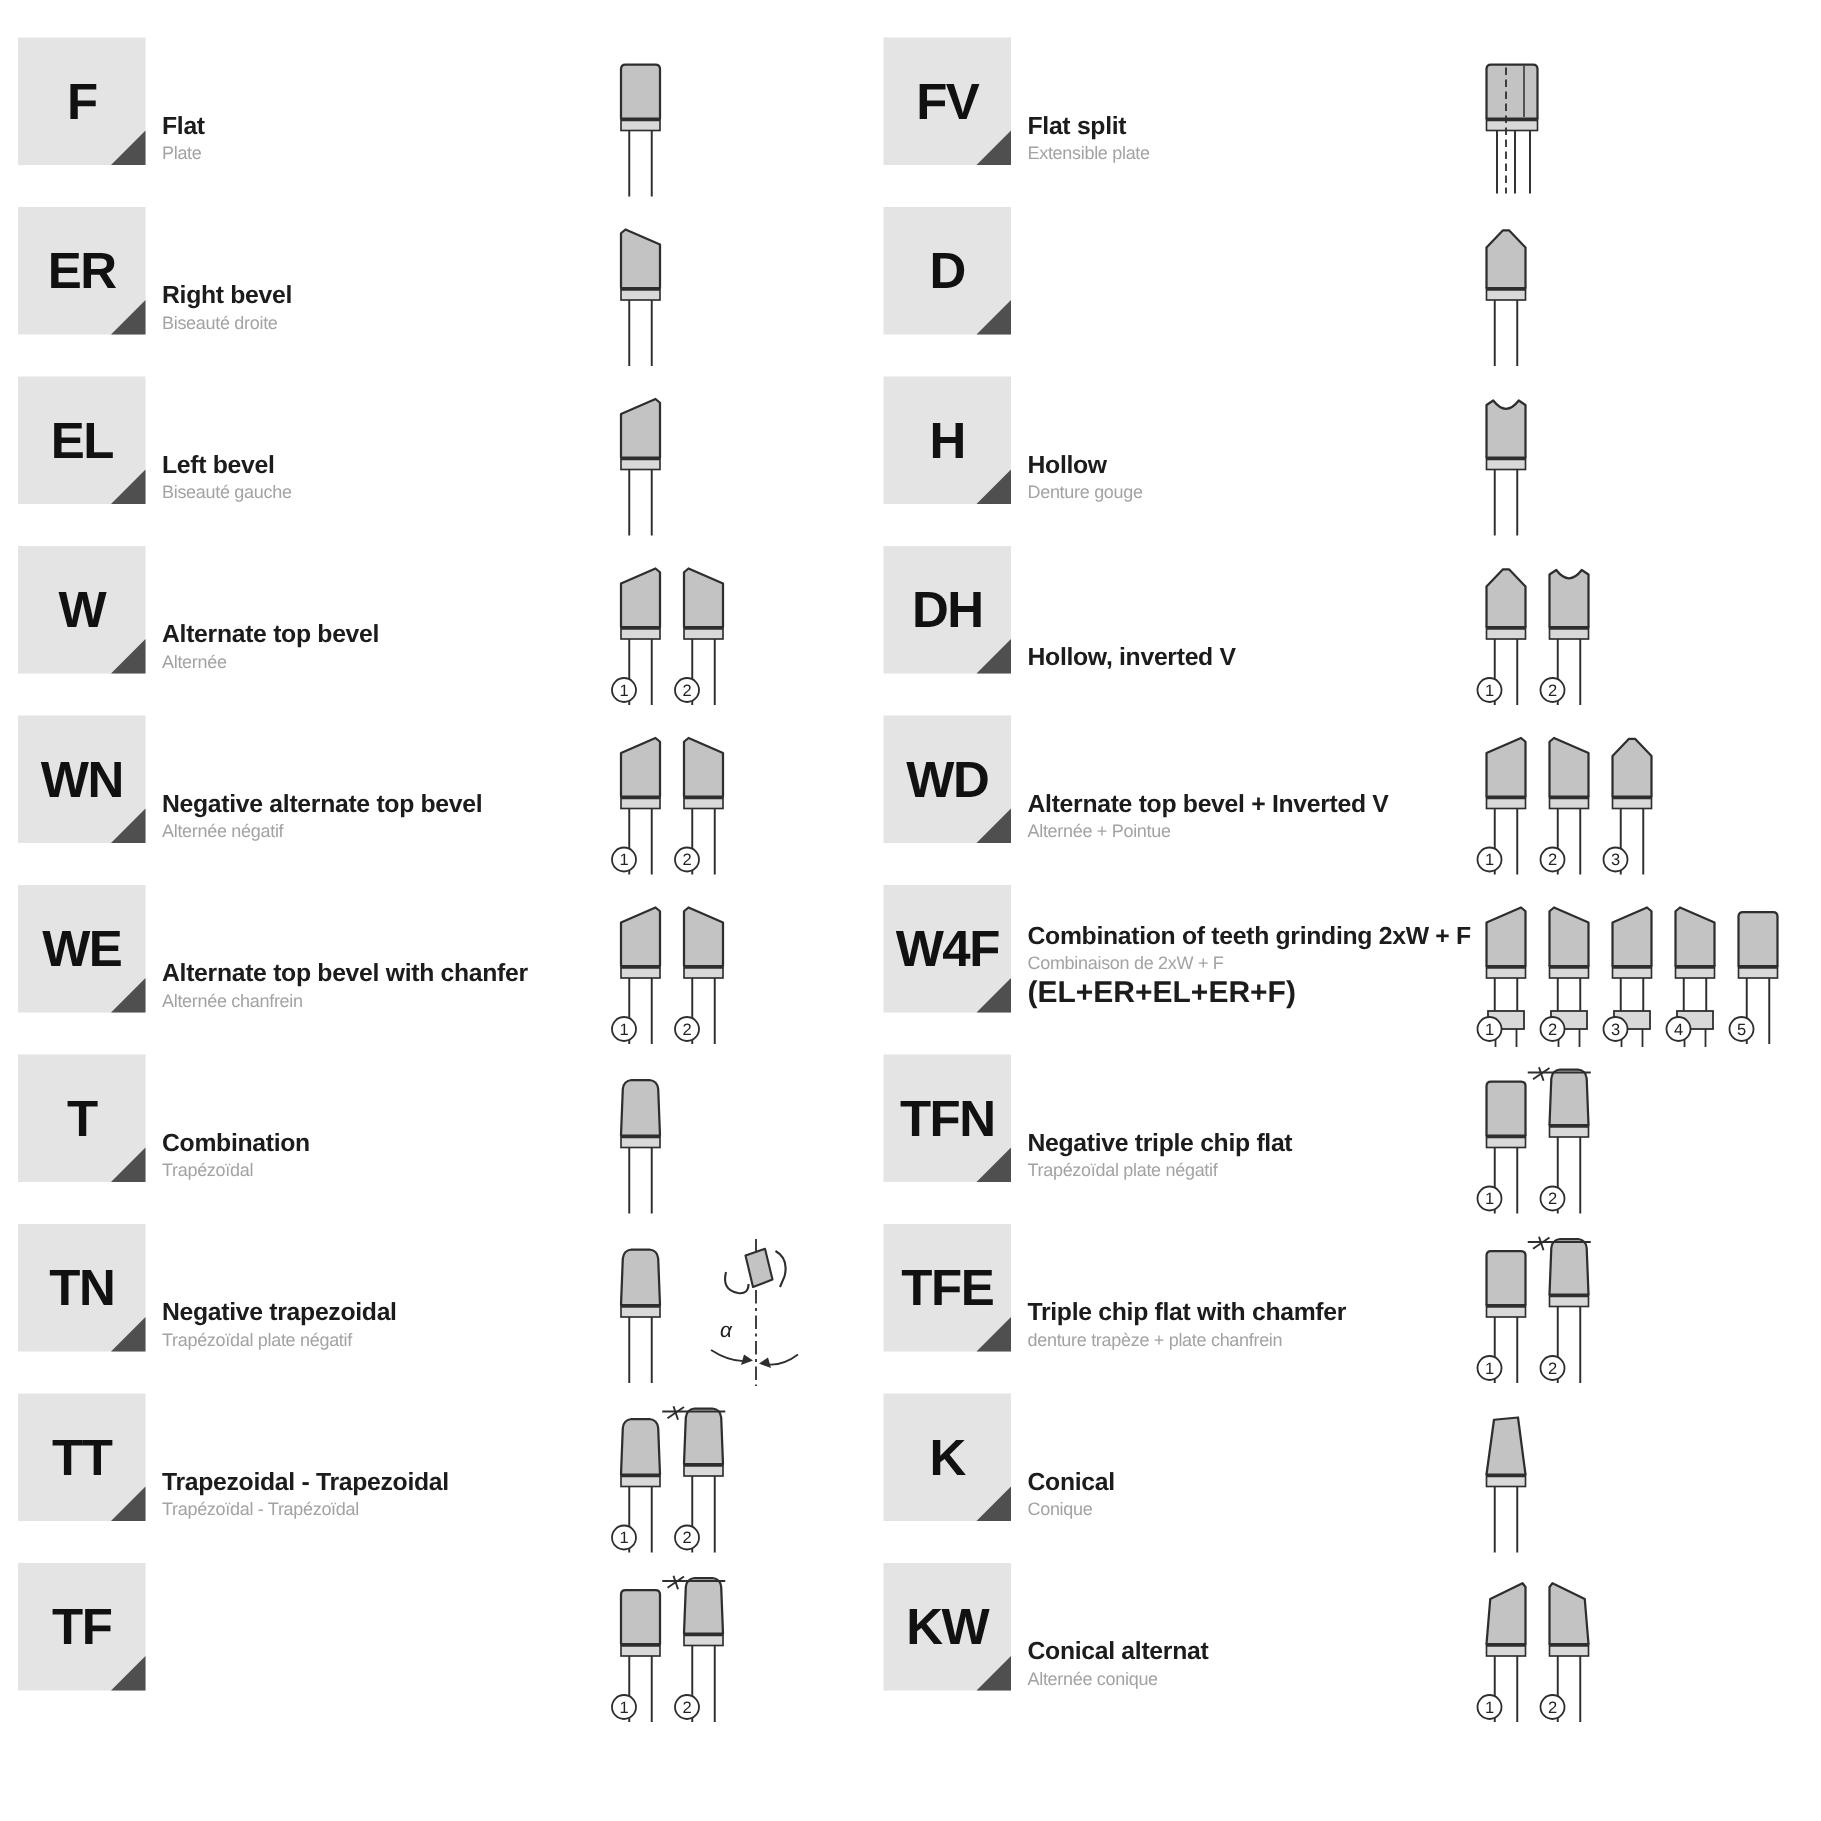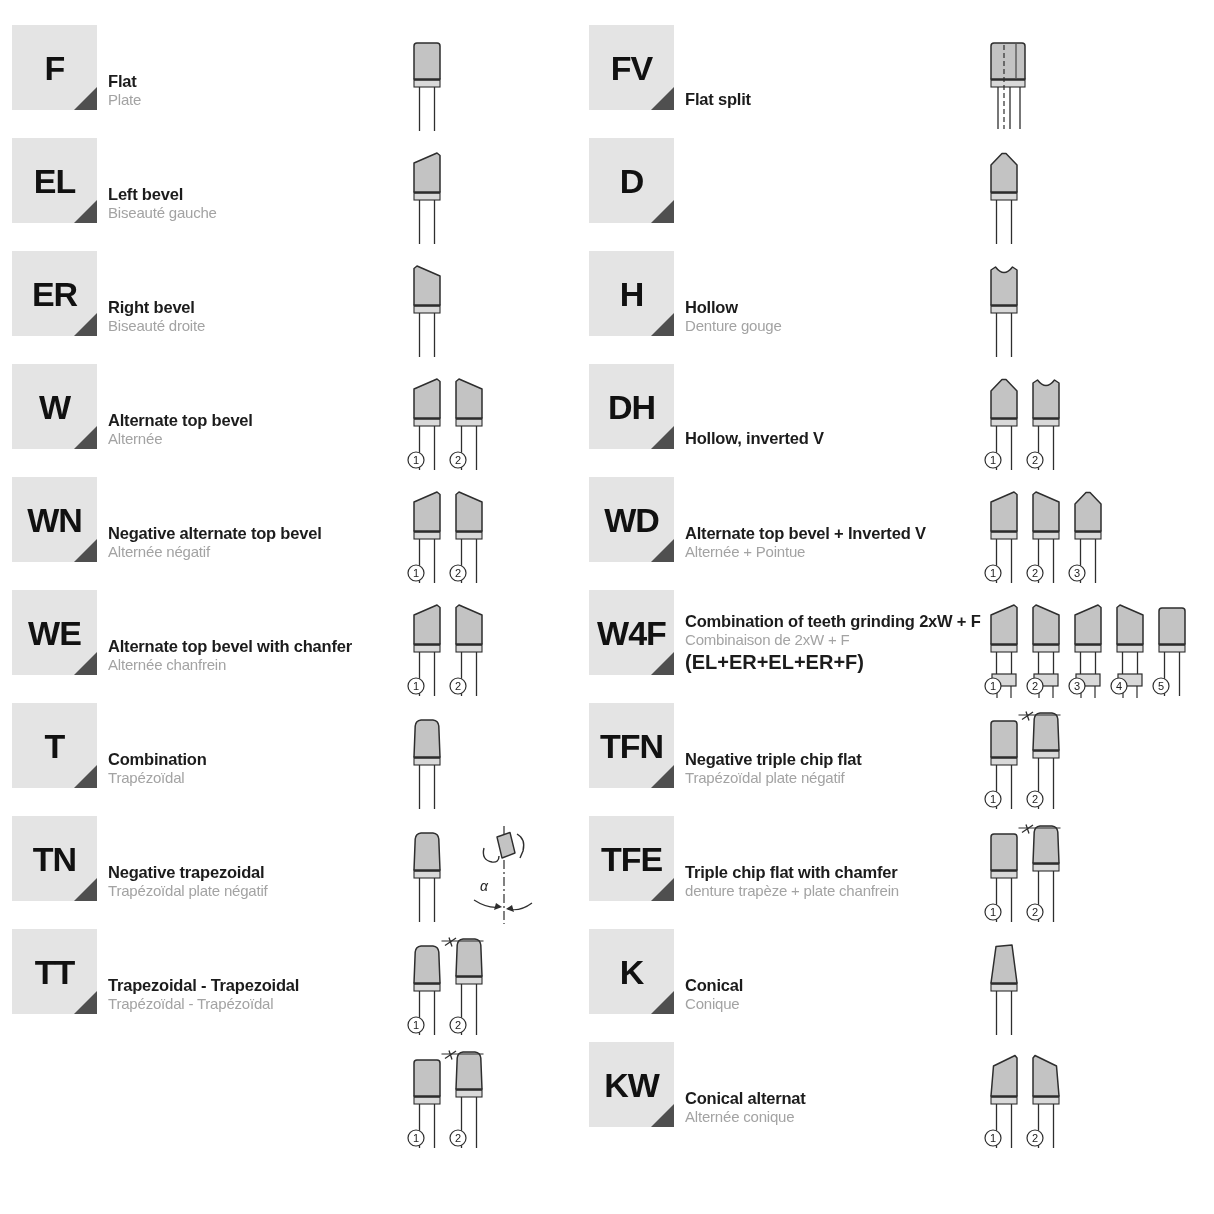--- a/index.html
+++ b/index.html
@@ -27,21 +27,21 @@
   }
   .texts{
     position:absolute; left:96px; top:0; height:85px; width:310px;
     display:flex; flex-direction:column; justify-content:flex-end;
   }
   .title{
     font-weight:700; font-size:16.5px; color:var(--title); line-height:1.25;
     letter-spacing:-0.2px; white-space:nowrap;
   }
   .subtitle{
-    font-weight:400; font-size:15px; color:var(--subtitle); line-height:1.25;
+    font-weight:400; font-size:12px; color:var(--subtitle); line-height:1.25;
     letter-spacing:-0.2px; white-space:nowrap;
   }
   .extra{
     font-weight:700; font-size:20px; color:var(--title); line-height:1.25; white-space:nowrap;
   }
   .illu{position:absolute; left:394px; top:8px; height:104px;}
   .illu svg{display:block;}
 </style>
 </head>
 <body>
@@ -64,56 +64,56 @@
             <line x1="28.5" y1="54" x2="28.5" y2="98" stroke="#2e2e2e" stroke-width="1.3"></line>
             <rect x="8" y="46" width="26" height="8" fill="#d9d9d9" stroke="#2e2e2e" stroke-width="1.1"></rect>
             <line x1="8" y1="46.6" x2="34" y2="46.6" stroke="#2e2e2e" stroke-width="2.4"></line>
             <path d="M 8,46 L 8,13 Q 8,10 11,10 L 31,10 Q 34,10 34,13 L 34,46 Z" fill="#c3c3c3" stroke="#2e2e2e" stroke-width="1.5" stroke-linejoin="round"></path>
           </svg>
         </div>
   </div>
 
   <div class="row">
     <div class="badge">
+      <span class="code">ER</span>
+      <span class="fold"></span>
+    </div>
+    <div class="texts">
+      <div class="title">Right bevel</div>
+      <div class="subtitle">Biseauté droite</div>
+
+    </div>
+    <div class="illu">
+          <svg width="56" height="104" viewBox="0 0 56 104">
+            <line x1="13.5" y1="54" x2="13.5" y2="98" stroke="#2e2e2e" stroke-width="1.3"></line>
+            <line x1="28.5" y1="54" x2="28.5" y2="98" stroke="#2e2e2e" stroke-width="1.3"></line>
+            <rect x="8" y="46" width="26" height="8" fill="#d9d9d9" stroke="#2e2e2e" stroke-width="1.1"></rect>
+            <line x1="8" y1="46.6" x2="34" y2="46.6" stroke="#2e2e2e" stroke-width="2.4"></line>
+            <path d="M 34,46 L 34,17 L 11,7 L 8,9.5 L 8,46 Z" fill="#c3c3c3" stroke="#2e2e2e" stroke-width="1.5" stroke-linejoin="round"></path>
+          </svg>
+        </div>
+  </div>
+
+  <div class="row">
+    <div class="badge">
       <span class="code">EL</span>
       <span class="fold"></span>
     </div>
     <div class="texts">
       <div class="title">Left bevel</div>
       <div class="subtitle">Biseauté gauche</div>
 
     </div>
     <div class="illu">
           <svg width="56" height="104" viewBox="0 0 56 104">
             <line x1="13.5" y1="54" x2="13.5" y2="98" stroke="#2e2e2e" stroke-width="1.3"></line>
             <line x1="28.5" y1="54" x2="28.5" y2="98" stroke="#2e2e2e" stroke-width="1.3"></line>
             <rect x="8" y="46" width="26" height="8" fill="#d9d9d9" stroke="#2e2e2e" stroke-width="1.1"></rect>
             <line x1="8" y1="46.6" x2="34" y2="46.6" stroke="#2e2e2e" stroke-width="2.4"></line>
             <path d="M 8,46 L 8,17 L 31,7 L 34,9.5 L 34,46 Z" fill="#c3c3c3" stroke="#2e2e2e" stroke-width="1.5" stroke-linejoin="round"></path>
-          </svg>
-        </div>
-  </div>
-
-  <div class="row">
-    <div class="badge">
-      <span class="code">ER</span>
-      <span class="fold"></span>
-    </div>
-    <div class="texts">
-      <div class="title">Right bevel</div>
-      <div class="subtitle">Biseauté droite</div>
-
-    </div>
-    <div class="illu">
-          <svg width="56" height="104" viewBox="0 0 56 104">
-            <line x1="13.5" y1="54" x2="13.5" y2="98" stroke="#2e2e2e" stroke-width="1.3"></line>
-            <line x1="28.5" y1="54" x2="28.5" y2="98" stroke="#2e2e2e" stroke-width="1.3"></line>
-            <rect x="8" y="46" width="26" height="8" fill="#d9d9d9" stroke="#2e2e2e" stroke-width="1.1"></rect>
-            <line x1="8" y1="46.6" x2="34" y2="46.6" stroke="#2e2e2e" stroke-width="2.4"></line>
-            <path d="M 34,46 L 34,17 L 11,7 L 8,9.5 L 8,46 Z" fill="#c3c3c3" stroke="#2e2e2e" stroke-width="1.5" stroke-linejoin="round"></path>
           </svg>
         </div>
   </div>
 
   <div class="row">
     <div class="badge">
       <span class="code">W</span>
       <span class="fold"></span>
     </div>
     <div class="texts">
@@ -279,20 +279,24 @@
             <circle cx="52" cy="88" r="8" fill="#ffffff" stroke="#2e2e2e" stroke-width="1.2"></circle>
             <text x="52" y="91.8" text-anchor="middle" font-size="11" fill="#222222">2</text>
             <line x1="35.5" y1="4" x2="77.5" y2="4" stroke="#2e2e2e" stroke-width="1.2"></line>
             <line x1="39" y1="8.5" x2="50" y2="1" stroke="#2e2e2e" stroke-width="1.3"></line>
             <line x1="43" y1="0.5" x2="46" y2="9.5" stroke="#2e2e2e" stroke-width="1.3"></line>
           </svg>
         </div>
   </div>
 
   <div class="row">
+    <div class="badge">
+      <span class="code">TF</span>
+      <span class="fold"></span>
+    </div>
     <div class="illu">
           <svg width="98" height="104" viewBox="0 0 98 104">
             <line x1="13.5" y1="54" x2="13.5" y2="98" stroke="#2e2e2e" stroke-width="1.3"></line>
             <line x1="28.5" y1="54" x2="28.5" y2="98" stroke="#2e2e2e" stroke-width="1.3"></line>
             <rect x="8" y="46" width="26" height="8" fill="#d9d9d9" stroke="#2e2e2e" stroke-width="1.1"></rect>
             <line x1="8" y1="46.6" x2="34" y2="46.6" stroke="#2e2e2e" stroke-width="2.4"></line>
             <path d="M 8,46 L 8,13 Q 8,10 11,10 L 31,10 Q 34,10 34,13 L 34,46 Z" fill="#c3c3c3" stroke="#2e2e2e" stroke-width="1.5" stroke-linejoin="round"></path>
             <circle cx="10" cy="88" r="8" fill="#ffffff" stroke="#2e2e2e" stroke-width="1.2"></circle>
             <text x="10" y="91.8" text-anchor="middle" font-size="11" fill="#222222">1</text>
             <line x1="55.5" y1="47" x2="55.5" y2="98" stroke="#2e2e2e" stroke-width="1.3"></line>
@@ -310,20 +314,21 @@
   </div>
 </div>
   <div class="col col-right">
   <div class="row">
     <div class="badge">
       <span class="code">FV</span>
       <span class="fold"></span>
     </div>
     <div class="texts">
       <div class="title">Flat split</div>
+      <div class="subtitle">Extensible plate</div>
 
     </div>
     <div class="illu">
           <svg width="64" height="104" viewBox="0 0 64 104">
             <line x1="15" y1="54" x2="15" y2="96" stroke="#2e2e2e" stroke-width="1.3"></line>
             <line x1="27" y1="54" x2="27" y2="96" stroke="#2e2e2e" stroke-width="1.3"></line>
             <line x1="37" y1="54" x2="37" y2="96" stroke="#2e2e2e" stroke-width="1.3"></line>
             <rect x="8" y="46" width="34" height="8" fill="#d9d9d9" stroke="#2e2e2e" stroke-width="1.1"></rect>
             <line x1="8" y1="46.6" x2="42" y2="46.6" stroke="#2e2e2e" stroke-width="2.4"></line>
             <path d="M 8,46 L 8,13 Q 8,10 11,10 L 39,10 Q 42,10 42,13 L 42,46 Z" fill="#c3c3c3" stroke="#2e2e2e" stroke-width="1.5" stroke-linejoin="round"></path>

